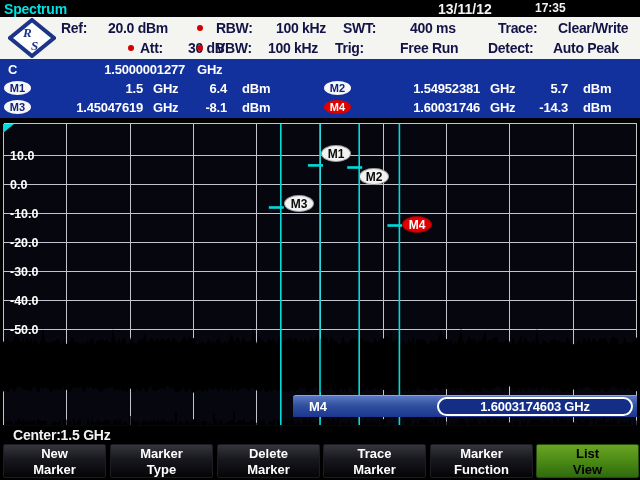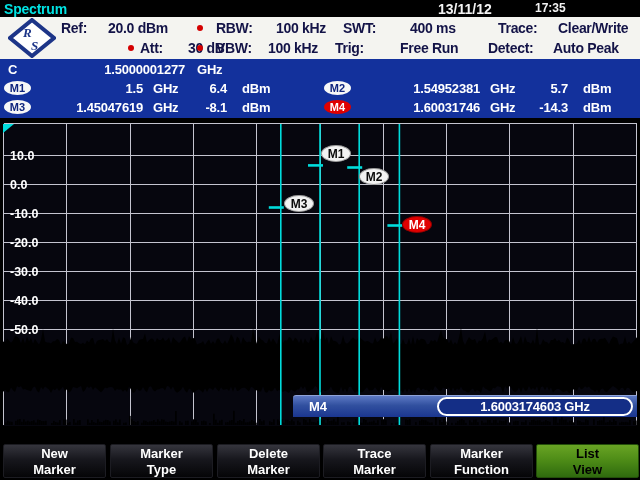--- a/index.html
+++ b/index.html
@@ -432,20 +432,21 @@
         <polygon points="0,1 11,1 0,10" fill="#00dcdc"></polygon>
       </svg>
     
     <div class="m4bar">
       <span class="m4label">M4</span>
       <div class="m4pill">1.6003174603 GHz</div>
     </div>
   <div class="plot-badge" style="left: 318px; top: 22px;">M1</div><div class="plot-badge" style="left: 356px; top: 45px;">M2</div><div class="plot-badge" style="left: 281px; top: 72px;">M3</div><div class="plot-badge red" style="left: 399px; top: 93px;">M4</div></div>
 
   <div class="freqbar">
+    <span class="center-val">Center:1.5 GHz</span>
   </div>
 
   <div class="softkeys">
     <div class="softkey sk1">
       <div>New</div>
         <div>Marker</div>
     </div>
     <div class="softkey sk2">
       <div>Marker</div>
         <div>Type</div>

